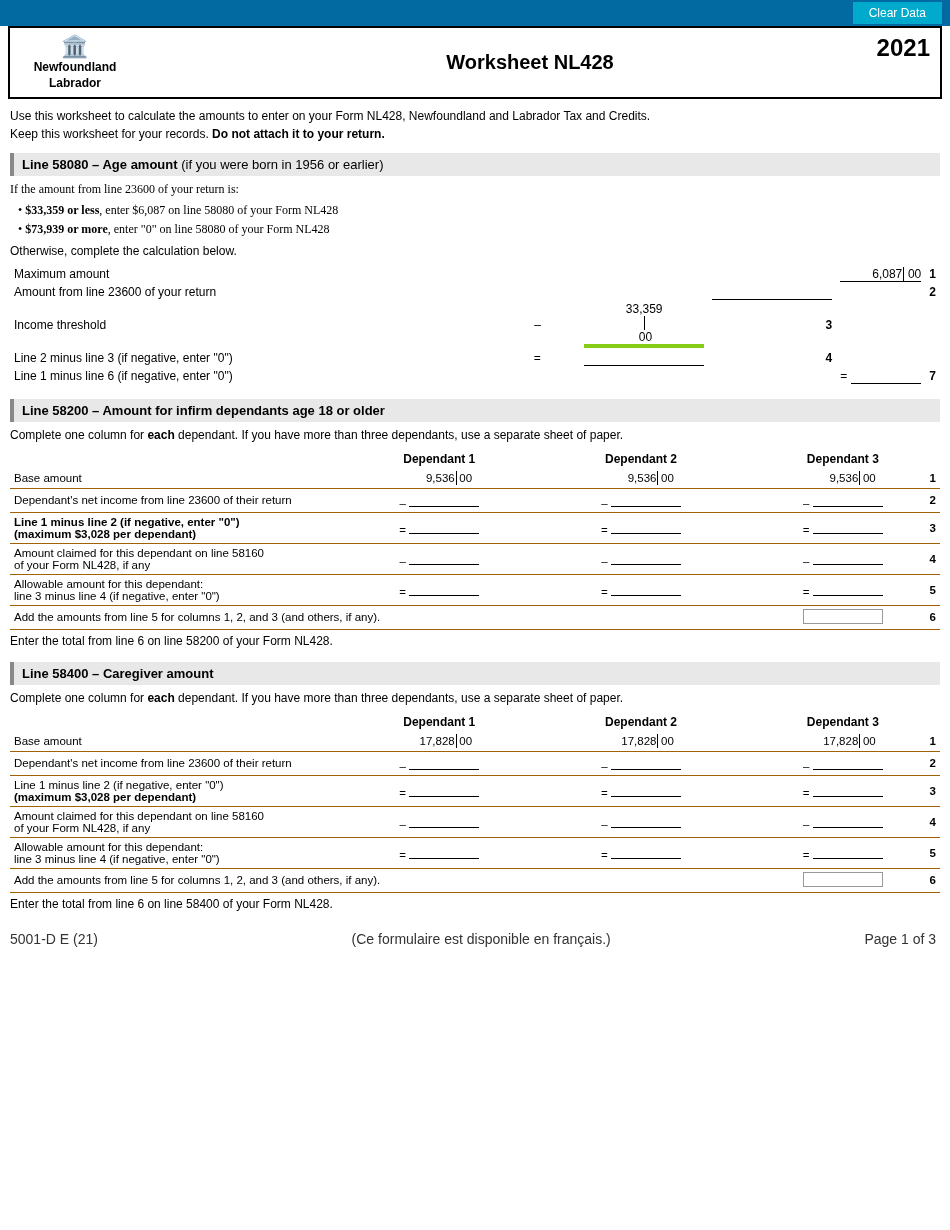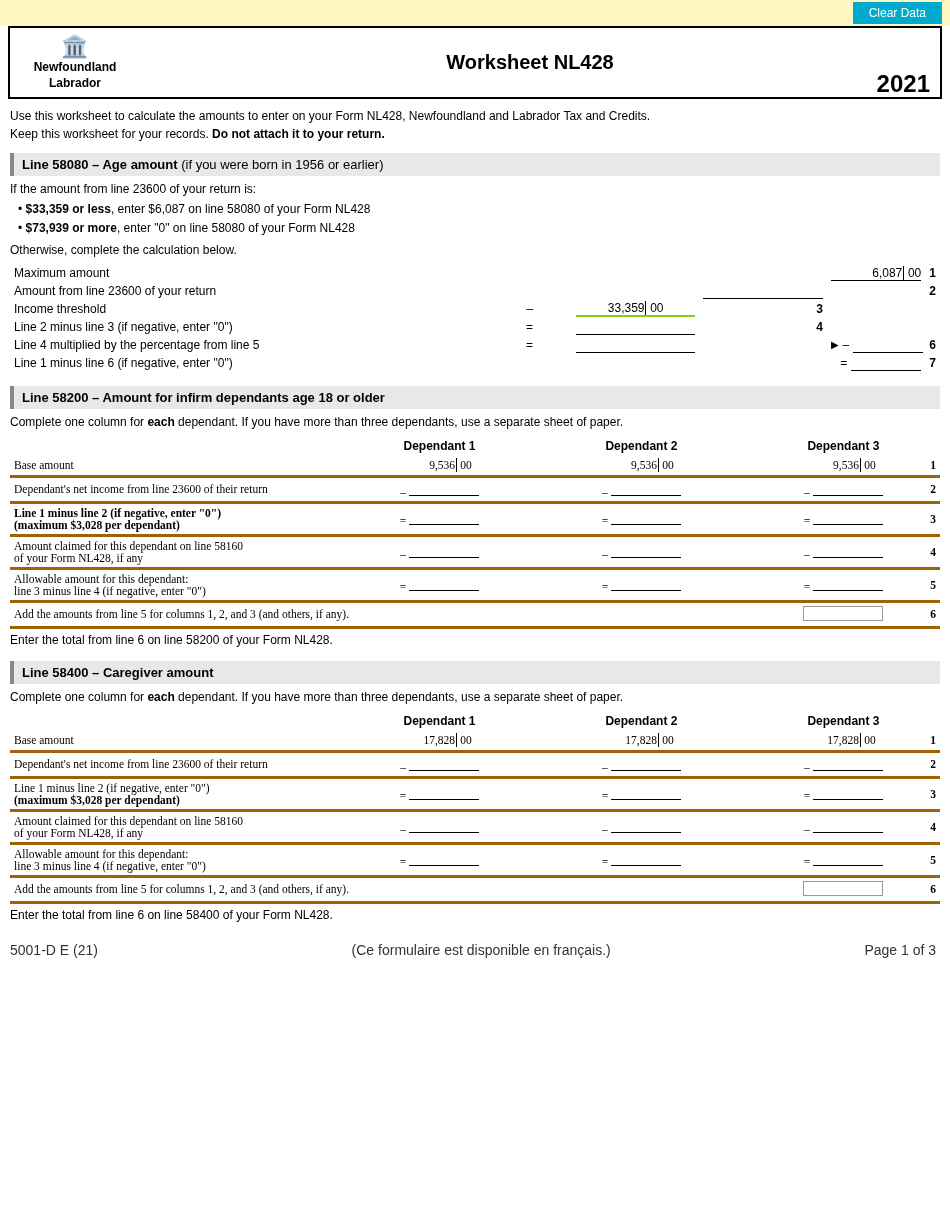--- a/index.html
+++ b/index.html
@@ -11,21 +11,21 @@
       width: 950px;
       min-height: 1230px;
       position: relative;
     }
 
     
     #top-bar {
       display: flex;
       justify-content: flex-end;
       padding: 2px 8px;
-      background: #fef9c3;
+      background: #0369a1;
     }
     #clear-data-btn {
       background: #00aacc;
       color: #fff;
       border: none;
       padding: 4px 16px;
       font-size: 12px;
       cursor: pointer;
     }
 
@@ -58,21 +58,20 @@
       text-align: center;
       font-size: 20px;
       font-weight: bold;
     }
     #year-badge {
       font-size: 24px;
       font-weight: bold;
       position: absolute;
       right: 10px;
       top: 6px;
-      margin-top: 36px;
     }
 
     
     #content {
       margin: 0 10px;
     }
 
     .intro-text {
       font-size: 12px;
       margin-bottom: 10px;
@@ -160,21 +159,21 @@
     }
 
     
     #footer {
       display: flex;
       justify-content: space-between;
       margin: 20px 14px 0 10px;
       font-size: 14px;
       color: #333;
     }
-    .mb4 { margin-bottom: 4px; }
+    .mb4 { margin-bottom: 4px; font-family: Liberation Serif, serif; }
     .mb8 { margin-bottom: 8px; }
 
     .val-with-sep {
       display: flex;
       align-items: center;
     }
     .val-int { text-align: right; }
     .val-bar {
       width: 1px;
       background: #000;
@@ -188,22 +187,21 @@
     }
 
     .note-text {
       font-size: 12px;
       margin-top: 4px;
       margin-bottom: 8px;
     }
 
     
     .dep-row {
-      border-bottom: 3px solid #a16207;
-      font-family: Liberation Serif, serif;
+      border-bottom: 1px solid #a16207;
     }
     .dep-row td {
       padding: 3px 4px;
     }
 
     .header-row-dep th {
       padding: 2px 4px;
     }
 
     .value-cell-dep {
@@ -285,21 +283,21 @@
         </td>
         <td style="width:8%;"></td>
         <td class="line-num-cell">2</td>
       </tr>
 
       <tr>
         <td class="label-cell">Income threshold</td>
         <td class="op-cell">–</td>
         <td class="spacer-cell"></td>
         <td style="width:14%;text-align:right;">
-          <div class="val-with-sep" style="justify-content:center; border-bottom:2px solid #84cc16;">
+          <div class="val-with-sep" style="justify-content:flex-end; border-bottom:4px solid #84cc16;flex-direction:column;">
             <span class="val-int">33,359</span>
             <span class="val-bar"></span>
             <span class="val-dec">00</span>
           </div>
         </td>
         <td style="width:4%; text-align:right; font-weight:bold; font-size:12px;">3</td>
         <td style="width:8%;"></td>
         <td></td>
       </tr>
 
@@ -309,37 +307,20 @@
         <td class="spacer-cell"></td>
         <td style="width:14%">
           <div style="border-bottom:1px solid #000; min-height:16px; min-width:90px;"></div>
         </td>
         <td style="width:4%; text-align:right; font-weight:bold;">4</td>
         <td style="width:8%;"></td>
         <td></td>
       </tr>
 
 
-      <tr>
-        <td class="label-cell">Line 4 multiplied by the percentage from line 5</td>
-        <td class="op-cell">=</td>
-        <td class="spacer-cell"></td>
-        <td style="width:14%">
-          <div style="border-bottom:1px solid #000; min-height:16px; min-width:90px;"></div>
-        </td>
-        <td style="width:4%;"></td>
-        <td style="width:8%; text-align:right; padding-right:2px;">
-          <div style="display:flex; align-items:center; justify-content:flex-end; gap:4px;">
-            <span style="font-size:10px;">▶</span>
-            <span>–</span>
-            <div style="border-bottom:1px solid #000; min-height:16px; min-width:70px;"></div>
-          </div>
-        </td>
-        <td class="line-num-cell">6</td>
-      </tr>
 
       <tr>
         <td class="label-cell">Line 1 minus line 6 (if negative, enter "0")</td>
         <td class="op-cell"></td>
         <td class="spacer-cell"></td>
         <td></td>
         <td></td>
         <td style="width:8%; text-align:right;">
           <div style="display:flex; align-items:center; justify-content:flex-end; gap:4px;">
             <span>=</span>

